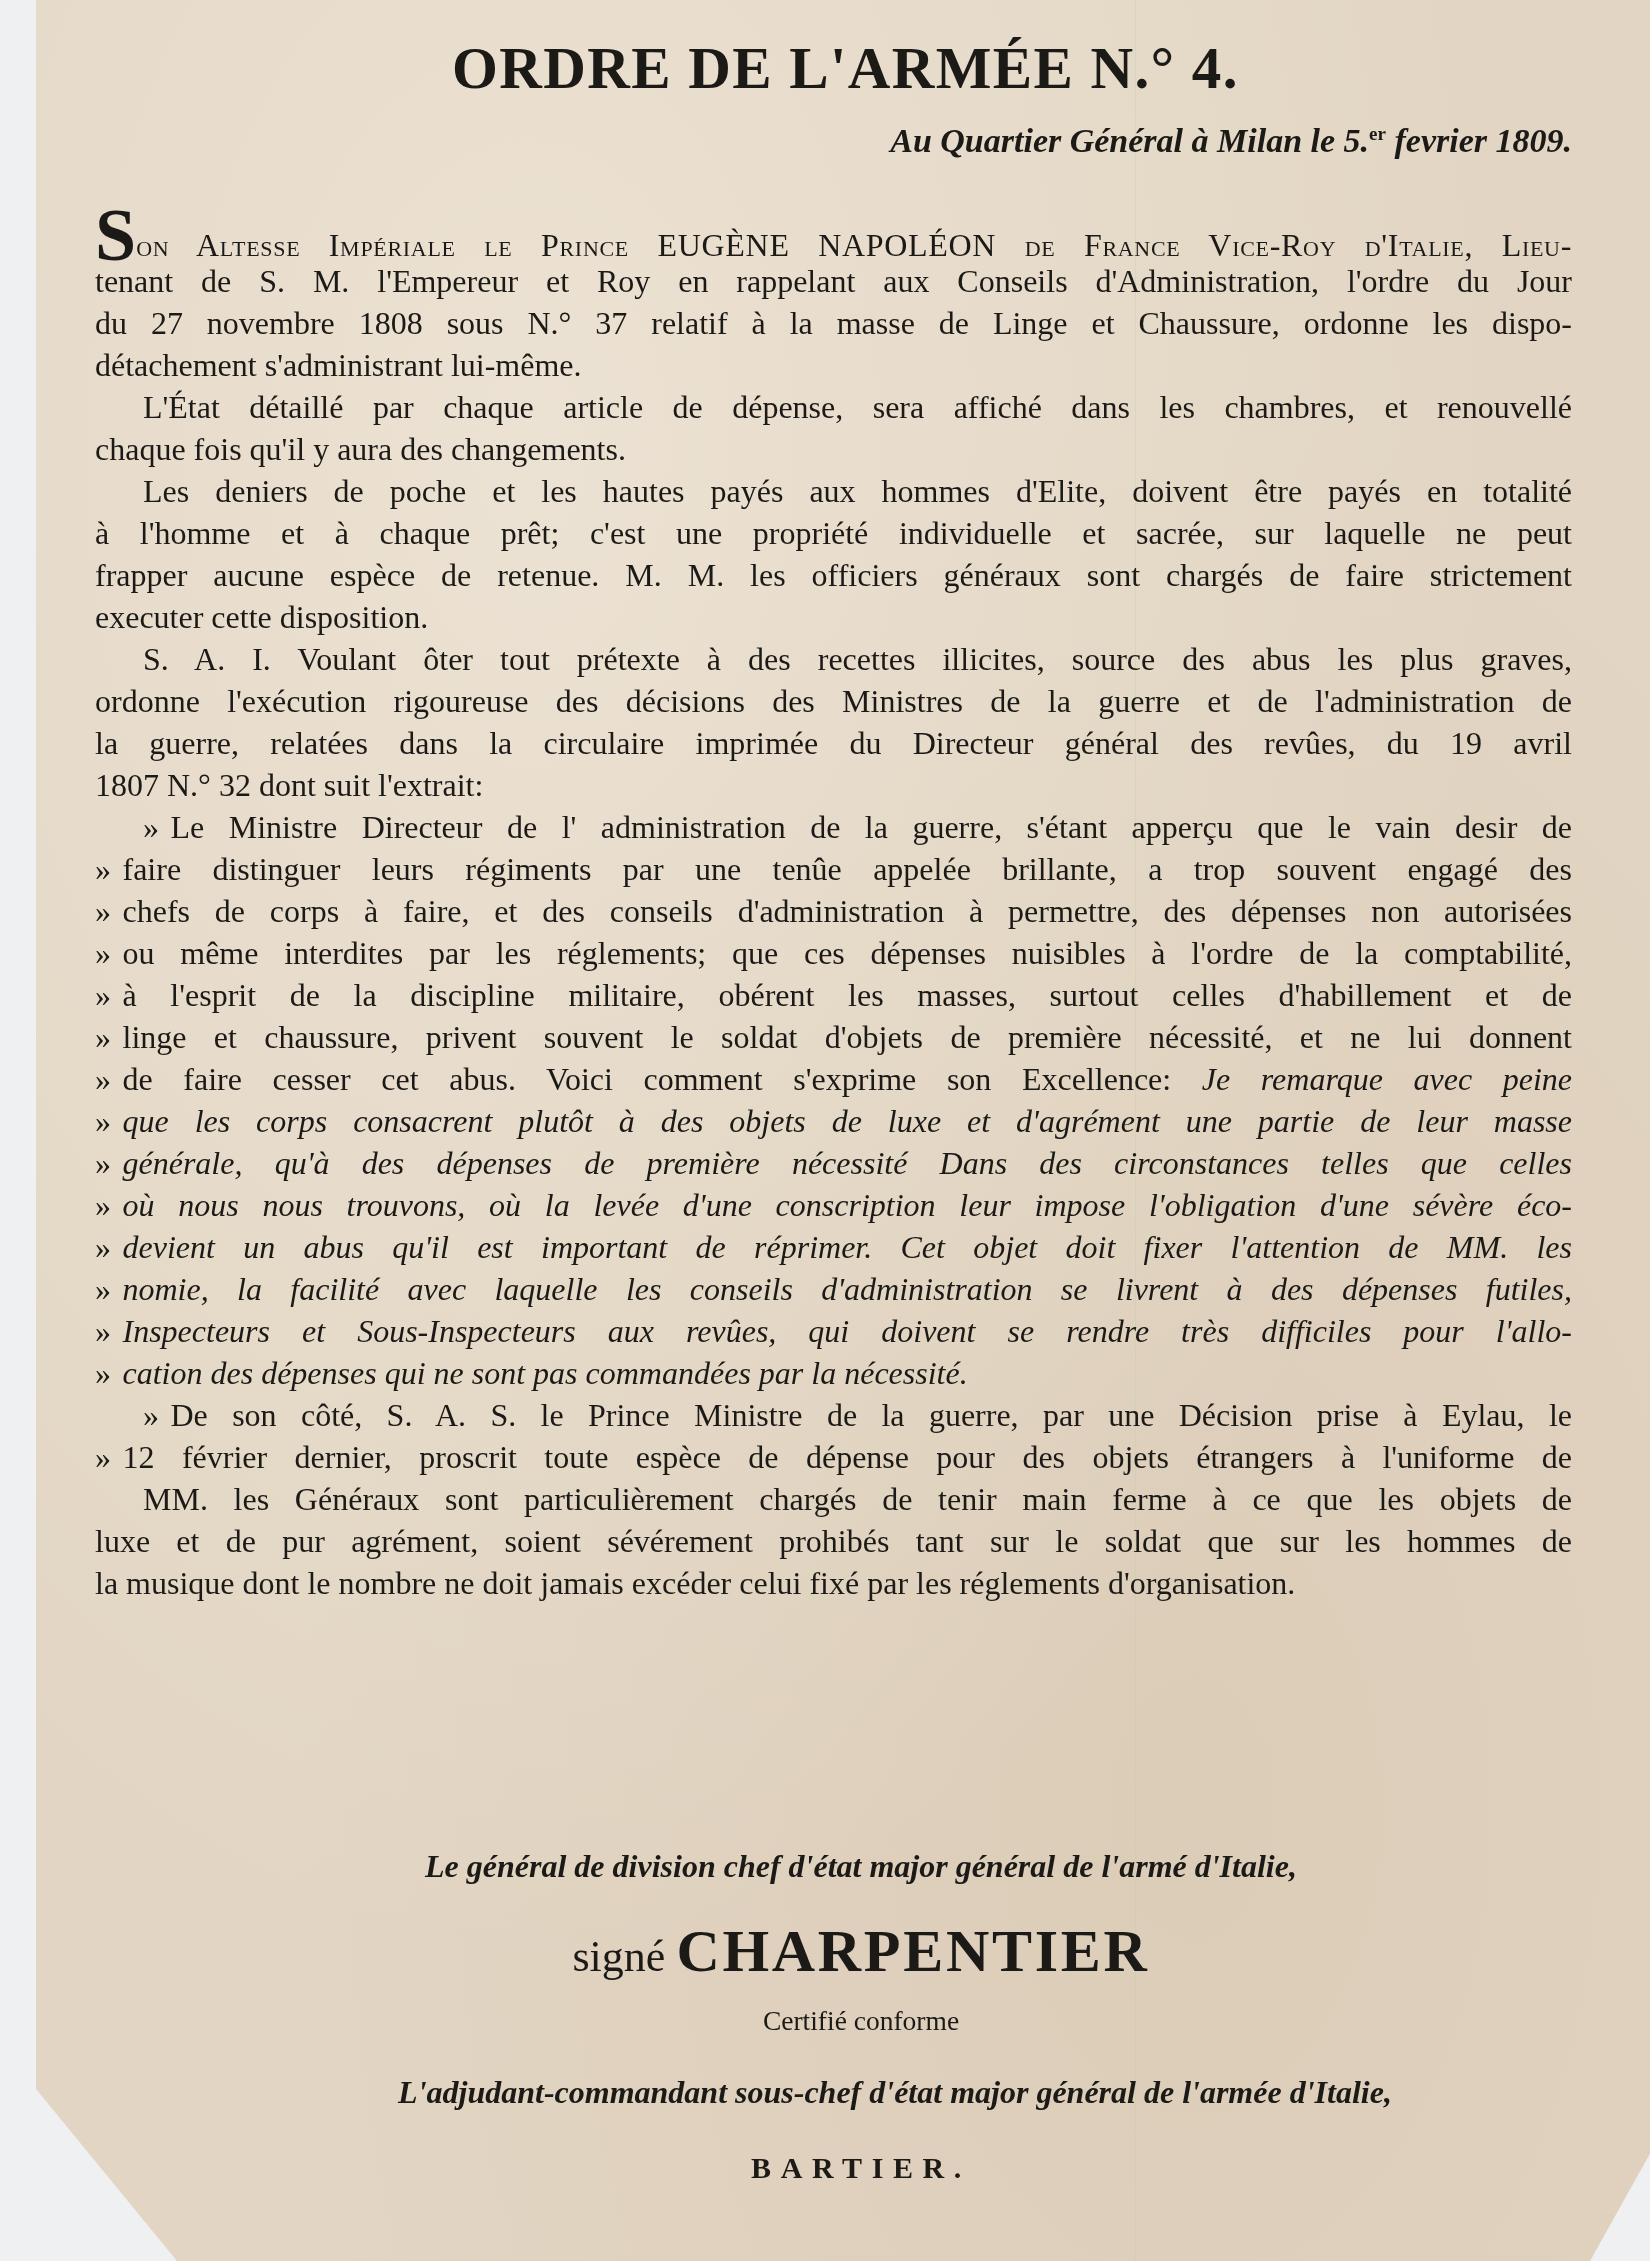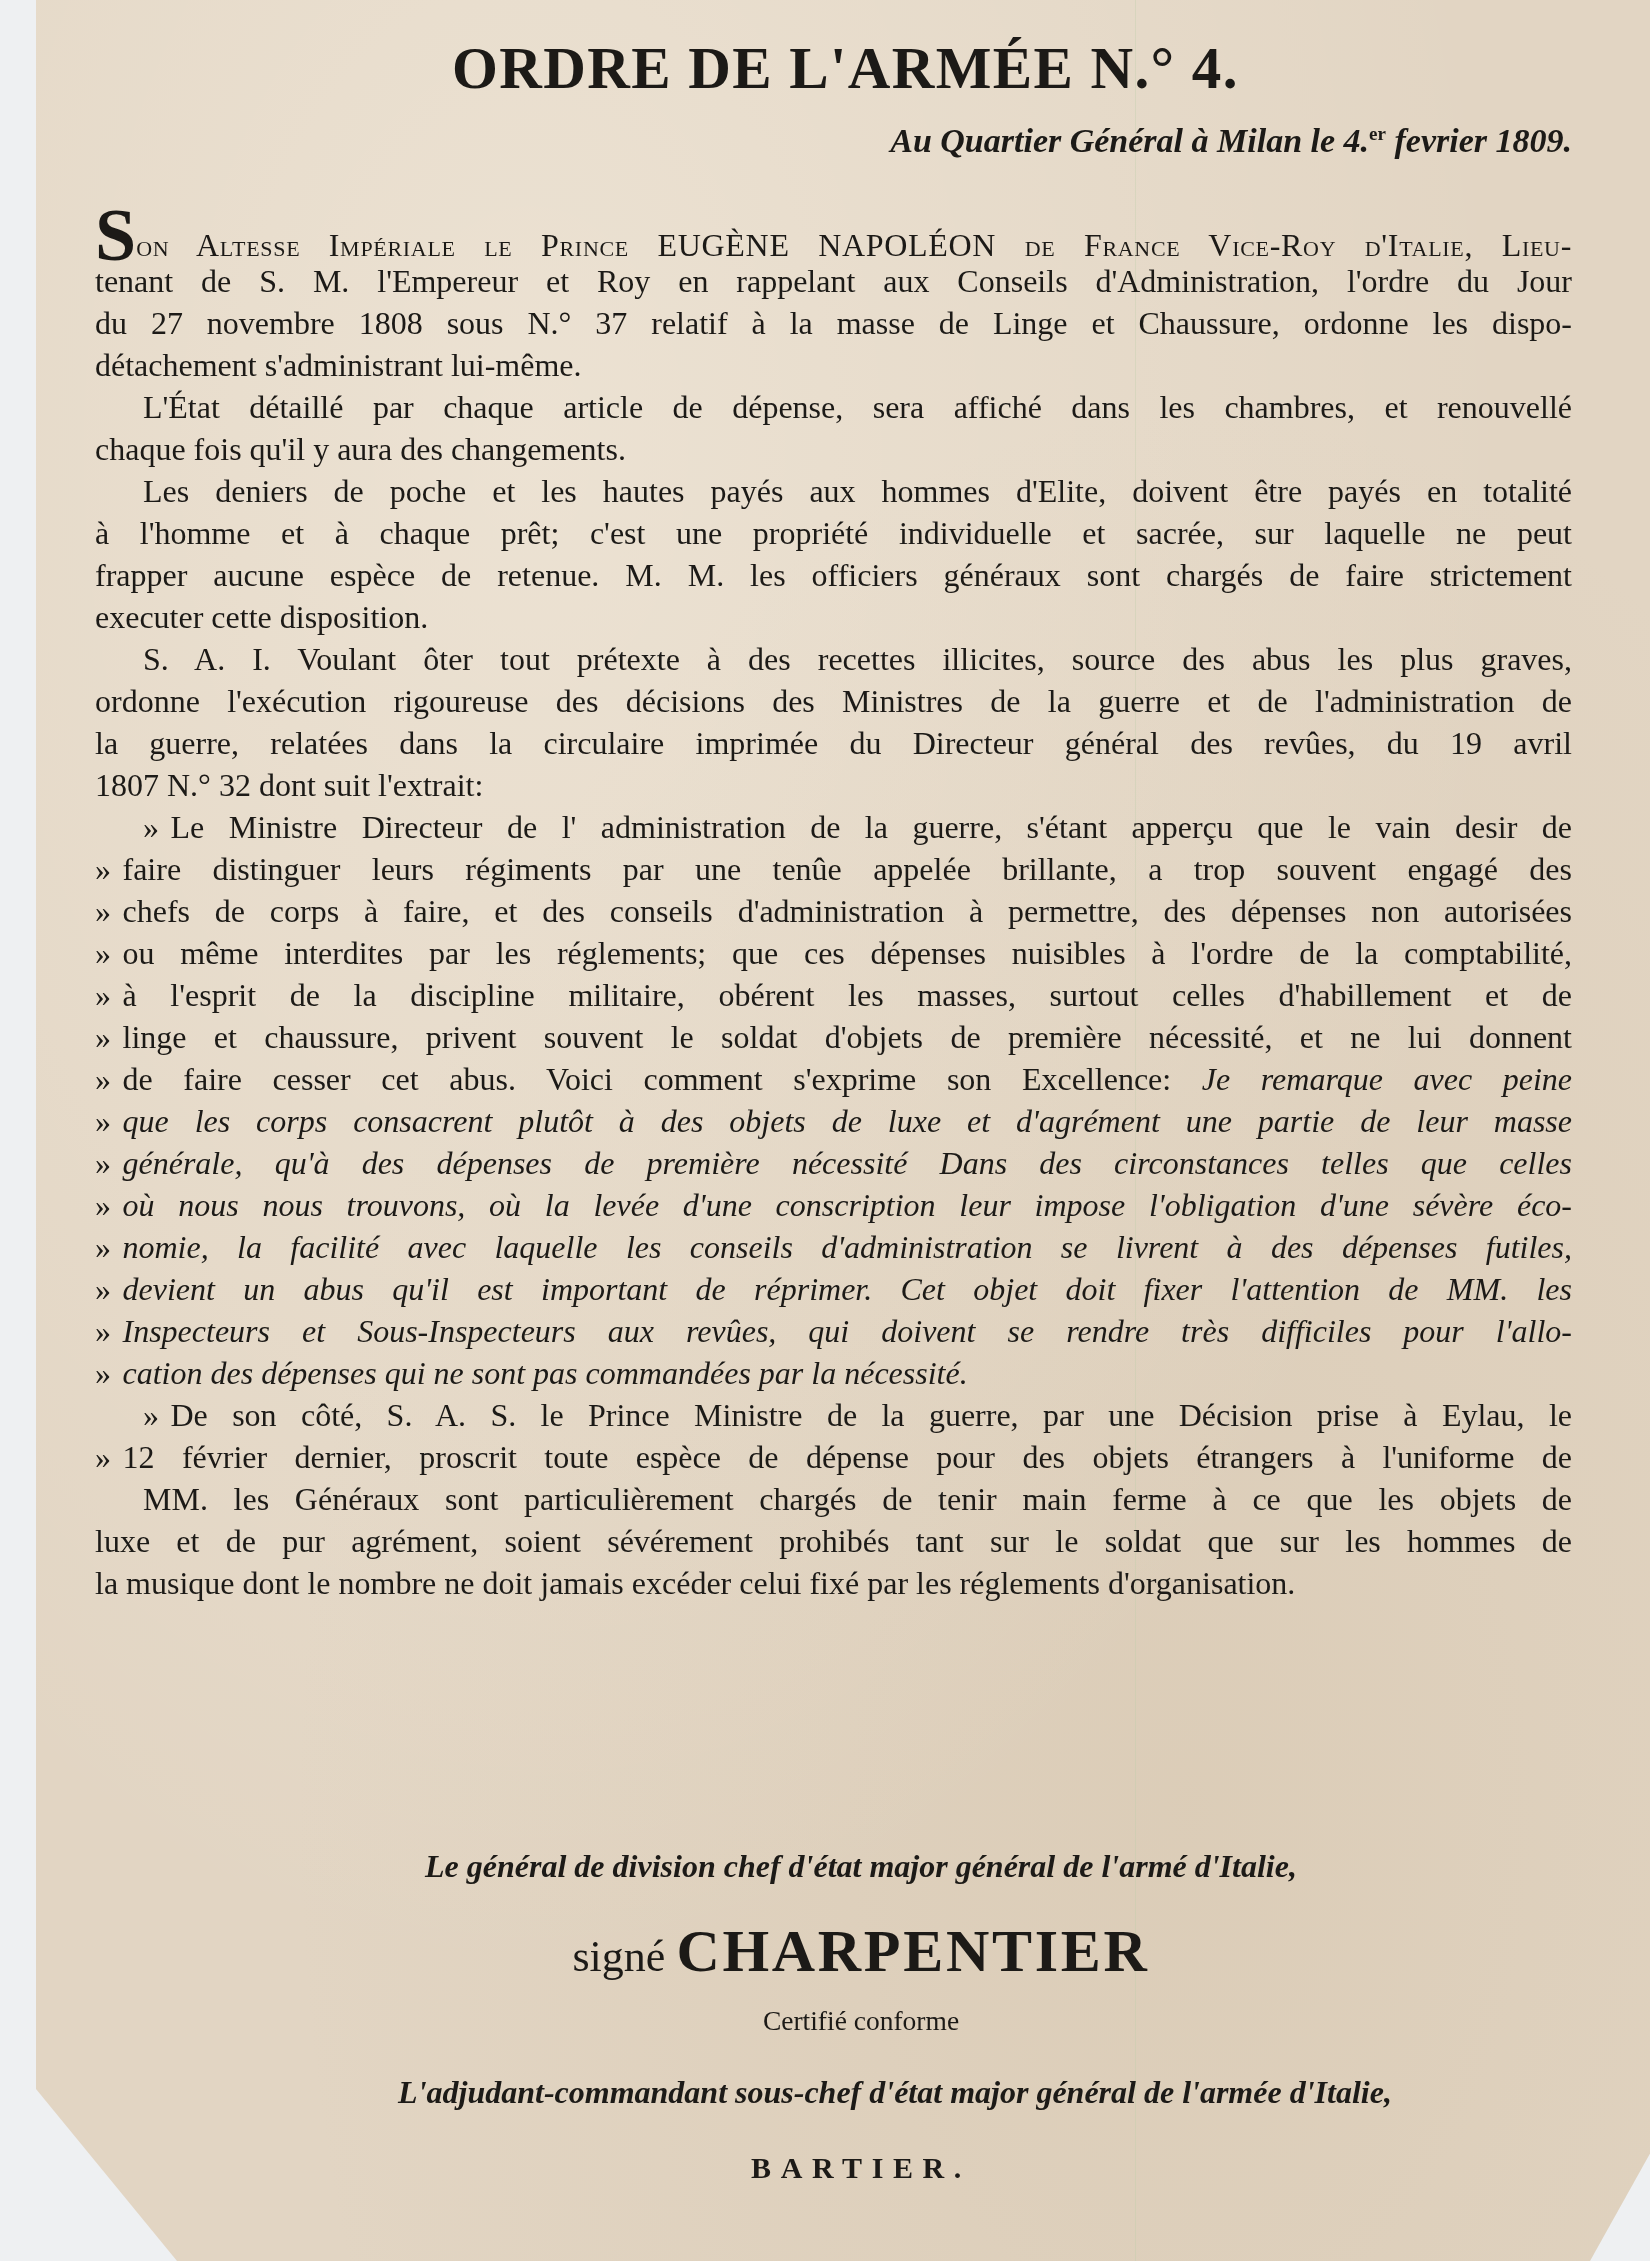--- a/index.html
+++ b/index.html
@@ -47,21 +47,21 @@
   .adjudant { top: 2074px; font-size: 32px; font-style: italic; font-weight: bold; left: 34px; }
   .bartier { top: 2151px; font-size: 30px; font-weight: bold; letter-spacing: 9.6px; }
 </style>
 </head>
 <body>
 
 <div class="sheet">
   <div class="fold"></div>
   <div class="content">
     <div class="title">ORDRE DE L'ARMÉE N.° 4.</div>
-    <div class="dateline"><span>Au Quartier Général à Milan le 4.</span><sup>er</sup><span> fevrier 1809.</span></div>
+    <div class="dateline"><span>Au Quartier Général à Milan le 5.</span><sup>er</sup><span> fevrier 1809.</span></div>
 
     <div class="body-text" id="body-text">
         <div>
           <span class="line"><span class="dropcap">S</span><span class="sc">on Altesse Impériale le Prince EUGÈNE NAPOLÉON de France Vice-Roy d'Italie, Lieu-</span></span>
           <span class="line"><span>tenant de S. M. l'Empereur et Roy en rappelant aux Conseils d'Administration, l'ordre du Jour</span></span>
           <span class="line"><span>du 27 novembre 1808 sous N.° 37 relatif à la masse de Linge et Chaussure, ordonne les dispo-</span></span>
         </div>
         <div>
           <span class="line last"><span>détachement s'administrant lui-même.</span></span>
         </div>
@@ -85,22 +85,22 @@
           <span class="line indent"><span class="q">»</span><span>Le Ministre Directeur de l' administration de la guerre, s'étant apperçu que le vain desir de</span></span>
           <span class="line"><span class="q">»</span><span>faire distinguer leurs régiments par une tenûe appelée brillante, a trop souvent engagé des</span></span>
           <span class="line"><span class="q">»</span><span>chefs de corps à faire, et des conseils d'administration à permettre, des dépenses non autorisées</span></span>
           <span class="line"><span class="q">»</span><span>ou même interdites par les réglements; que ces dépenses nuisibles à l'ordre de la comptabilité,</span></span>
           <span class="line"><span class="q">»</span><span>à l'esprit de la discipline militaire, obérent les masses, surtout celles d'habillement et de</span></span>
           <span class="line"><span class="q">»</span><span>linge et chaussure, privent souvent le soldat d'objets de première nécessité, et ne lui donnent</span></span>
           <span class="line"><span class="q">»</span><span>de faire cesser cet abus. Voici comment s'exprime son Excellence: </span><span class="it">Je remarque avec peine</span></span>
           <span class="line"><span class="q">»</span><span class="it">que les corps consacrent plutôt à des objets de luxe et d'agrément une partie de leur masse</span></span>
           <span class="line"><span class="q">»</span><span class="it">générale, qu'à des dépenses de première nécessité Dans des circonstances telles que celles</span></span>
           <span class="line"><span class="q">»</span><span class="it">où nous nous trouvons, où la levée d'une conscription leur impose l'obligation d'une sévère éco-</span></span>
+          <span class="line"><span class="q">»</span><span class="it">devient un abus qu'il est important de réprimer. Cet objet doit fixer l'attention de MM. les</span></span>
           <span class="line"><span class="q">»</span><span class="it">nomie, la facilité avec laquelle les conseils d'administration se livrent à des dépenses futiles,</span></span>
-          <span class="line"><span class="q">»</span><span class="it">devient un abus qu'il est important de réprimer. Cet objet doit fixer l'attention de MM. les</span></span>
           <span class="line"><span class="q">»</span><span class="it">Inspecteurs et Sous-Inspecteurs aux revûes, qui doivent se rendre très difficiles pour l'allo-</span></span>
           <span class="line last"><span class="q">»</span><span class="it">cation des dépenses qui ne sont pas commandées par la nécessité.</span></span>
         </div>
         <div>
           <span class="line indent"><span class="q">»</span><span>De son côté, S. A. S. le Prince Ministre de la guerre, par une Décision prise à Eylau, le</span></span>
           <span class="line"><span class="q">»</span><span>12 février dernier, proscrit toute espèce de dépense pour des objets étrangers à l'uniforme de</span></span>
         </div>
         <div>
           <span class="line indent"><span>MM. les Généraux sont particulièrement chargés de tenir main ferme à ce que les objets de</span></span>
           <span class="line"><span>luxe et de pur agrément, soient sévérement prohibés tant sur le soldat que sur les hommes de</span></span>

